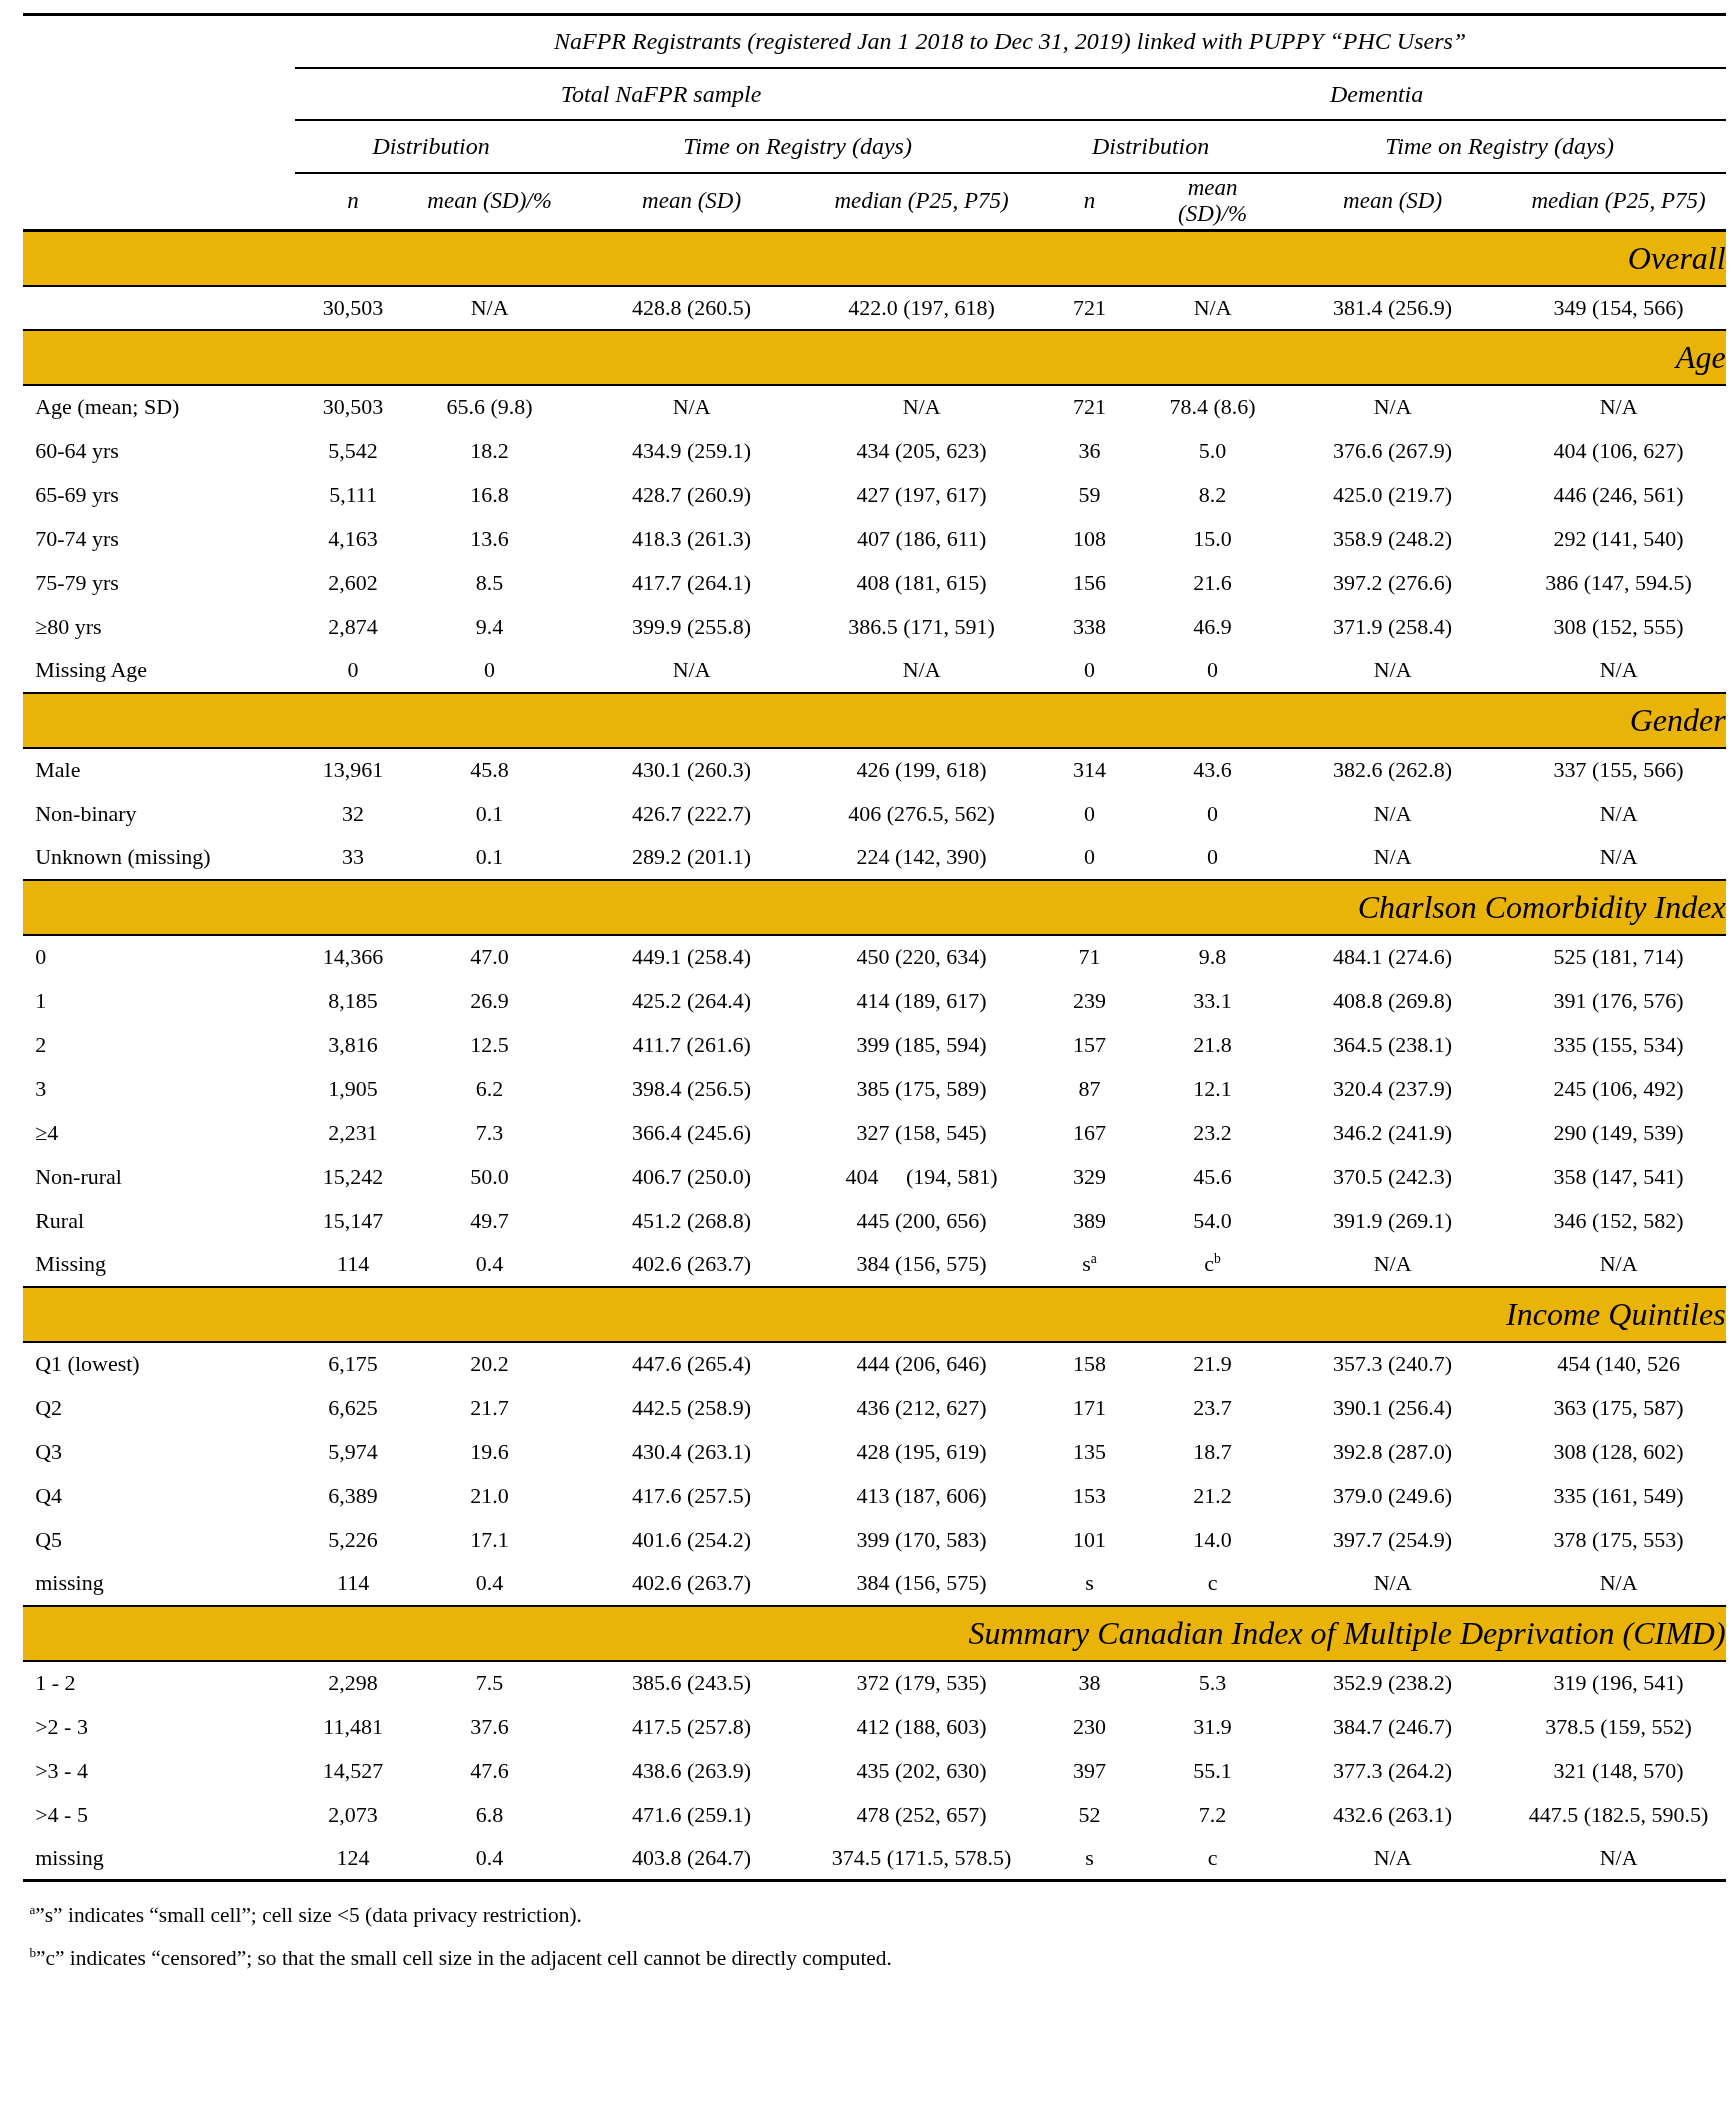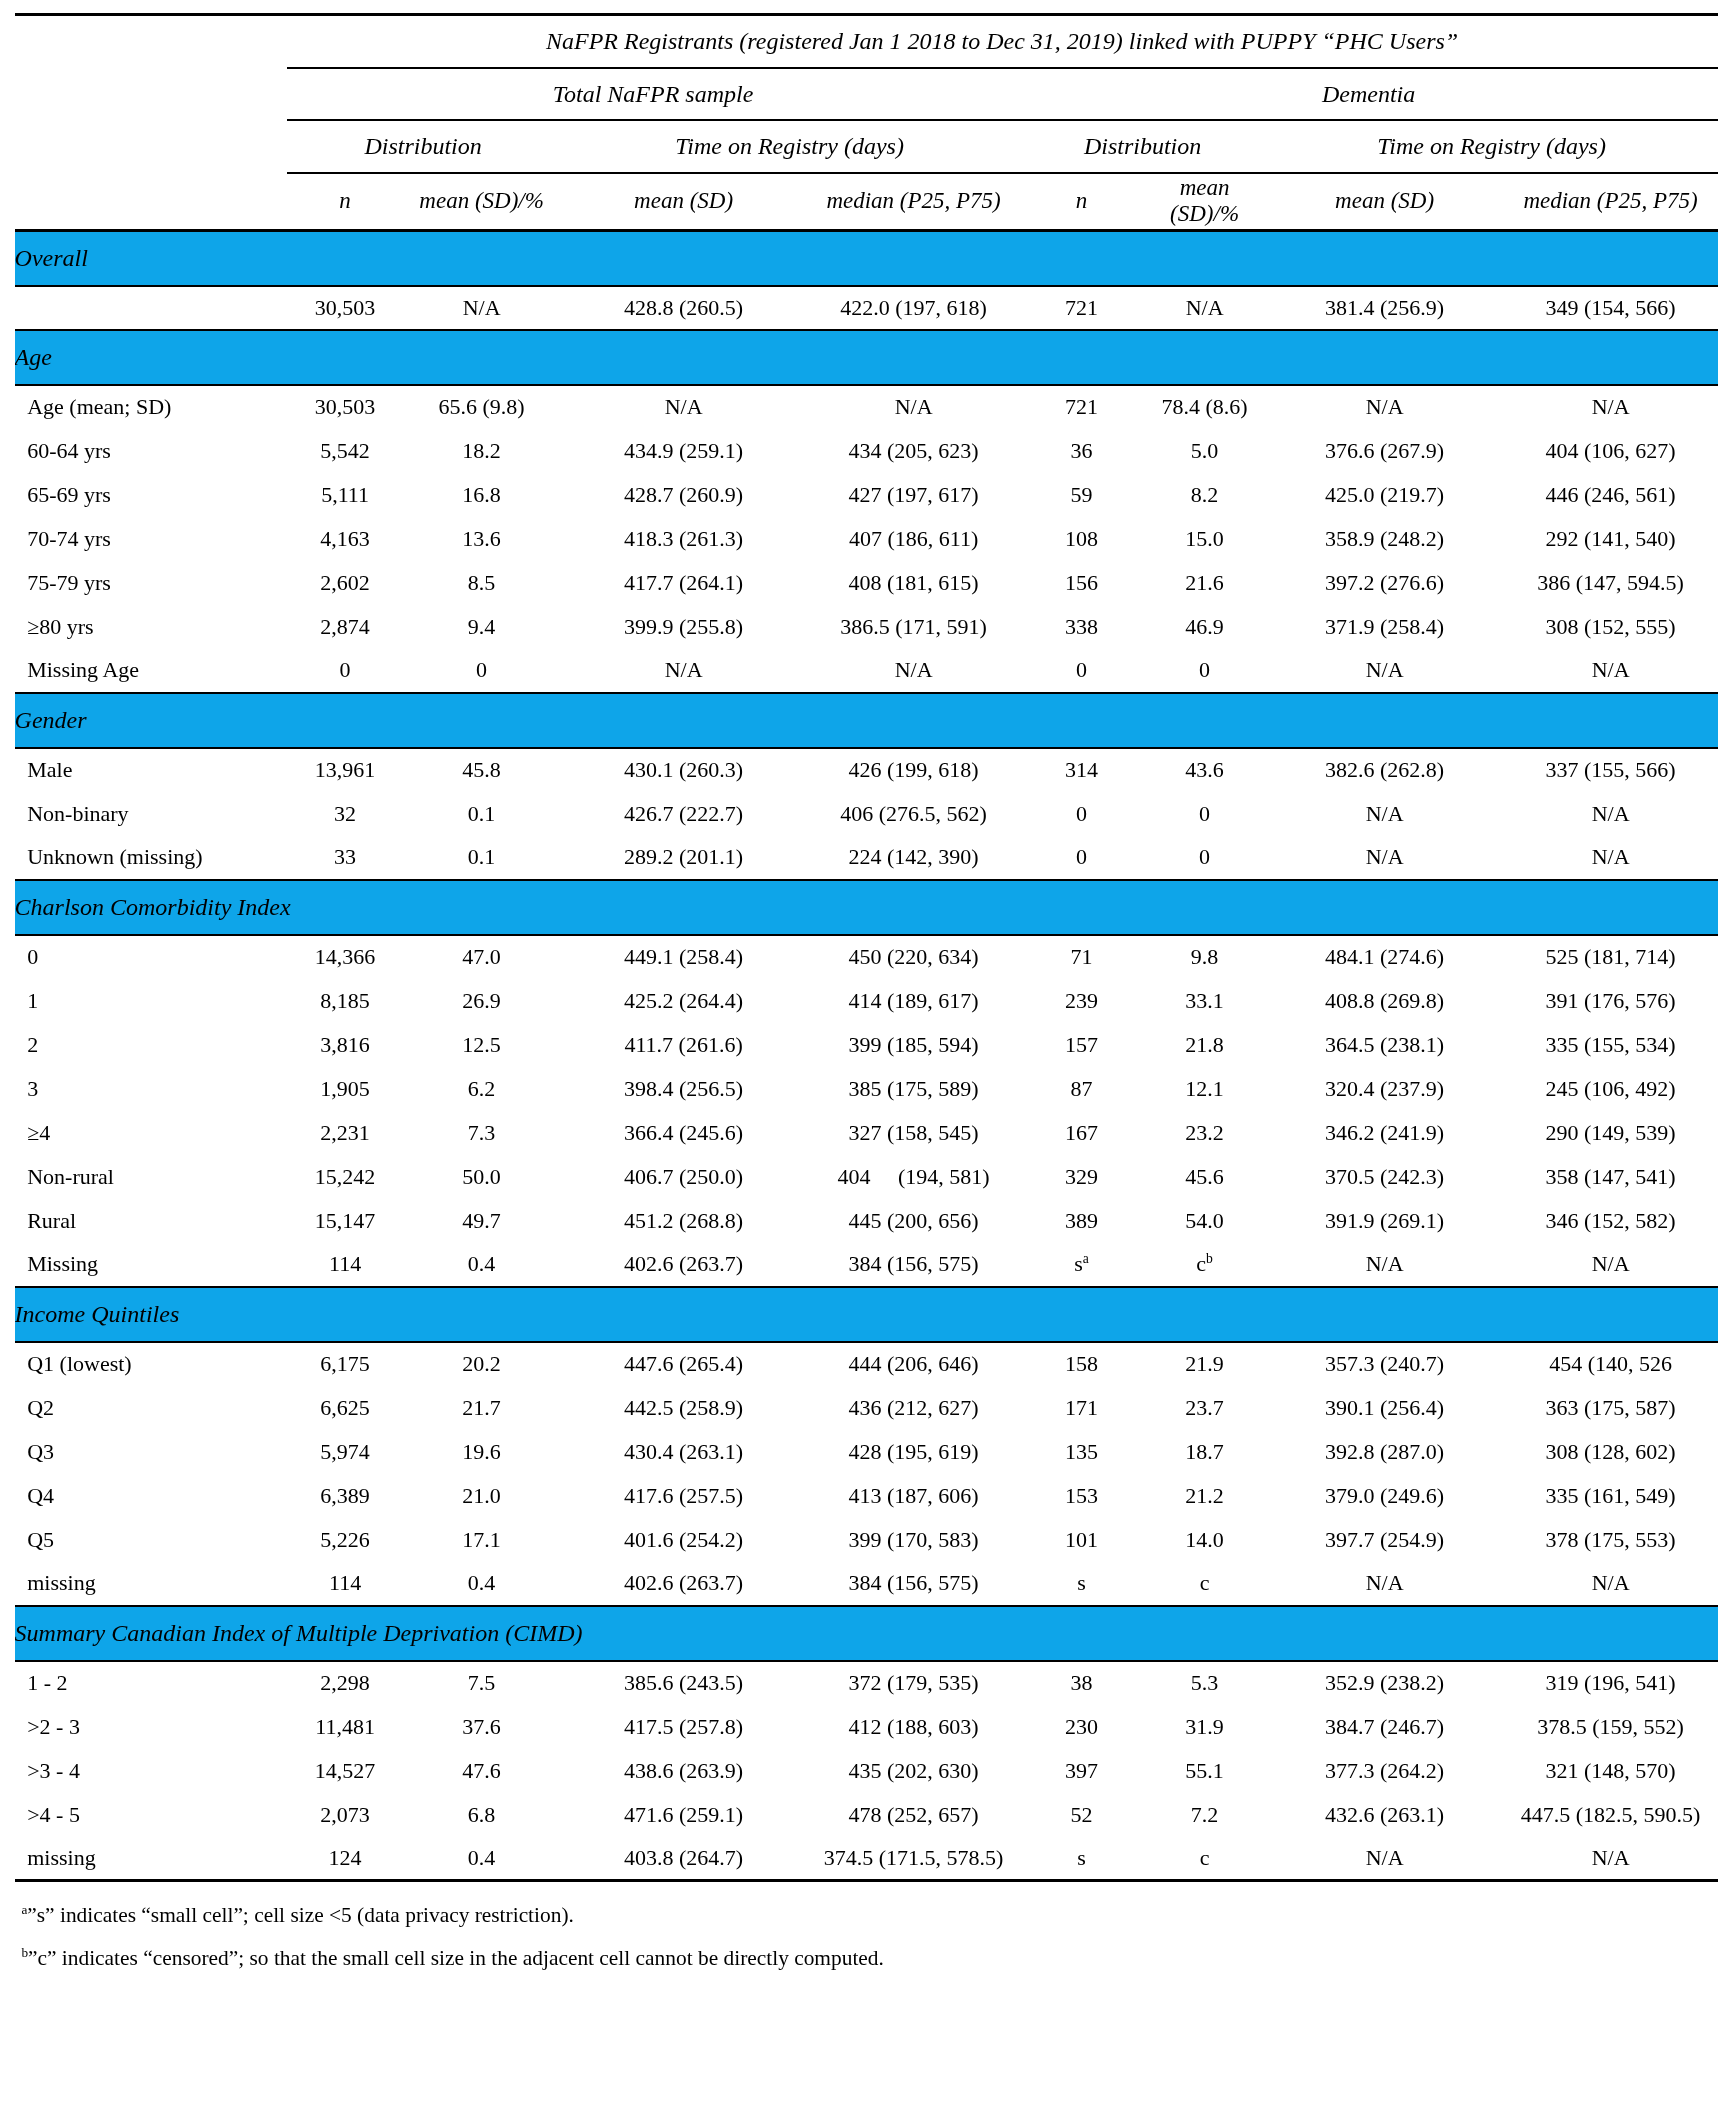--- a/index.html
+++ b/index.html
@@ -10,20 +10,21 @@
   body {
     width: 1731px;
     height: 2119px;
     overflow: hidden;
     color: #000;
     font-family: "Liberation Serif", "DejaVu Serif", serif;
     position: relative;
   }
   .table-outer {
     padding: 12.6px 14.6px 0 14.6px;
+    margin-left: 8px;
   }
   table.summary-table {
     width: 1702px;
     table-layout: fixed;
     border-collapse: collapse;
     border-top: 3.9px solid #000;
     border-bottom: 3.4px solid #000;
   }
   td {
     vertical-align: middle;
@@ -37,26 +38,26 @@
   tr.title-row td.head-rule { font-size: 24px; border-bottom: 2.9px solid #000; }
   tr.group-row    { height: 52px; }
   tr.group-row td.head-rule { font-size: 24px; border-bottom: 2.9px solid #000; }
   tr.sub-row      { height: 53px; }
   tr.sub-row td.head-rule { font-size: 24px; border-bottom: 2.9px solid #000; }
   tr.colhead-row  { height: 57px; }
   tr.colhead-row td { font-size: 23px; border-bottom: 3.4px solid #000; }
   
   tr.section-row td {
     height: 53px;
-    background: #0ea5e9;
+    background: #eab308;
     border-top: 2.9px solid #000;
     border-bottom: 2.9px solid #000;
     font-style: italic;
-    font-size: 24px;
-    text-align: left;
+    font-size: 32px;
+    text-align: right;
   }
   
   tbody tr.data-row { height: 44px; }
   tbody tr.data-row td { font-size: 22px; }
   tbody td.label {
     text-align: left;
     padding-left: 12.6px;
     white-space: nowrap;
   }
   sup {

